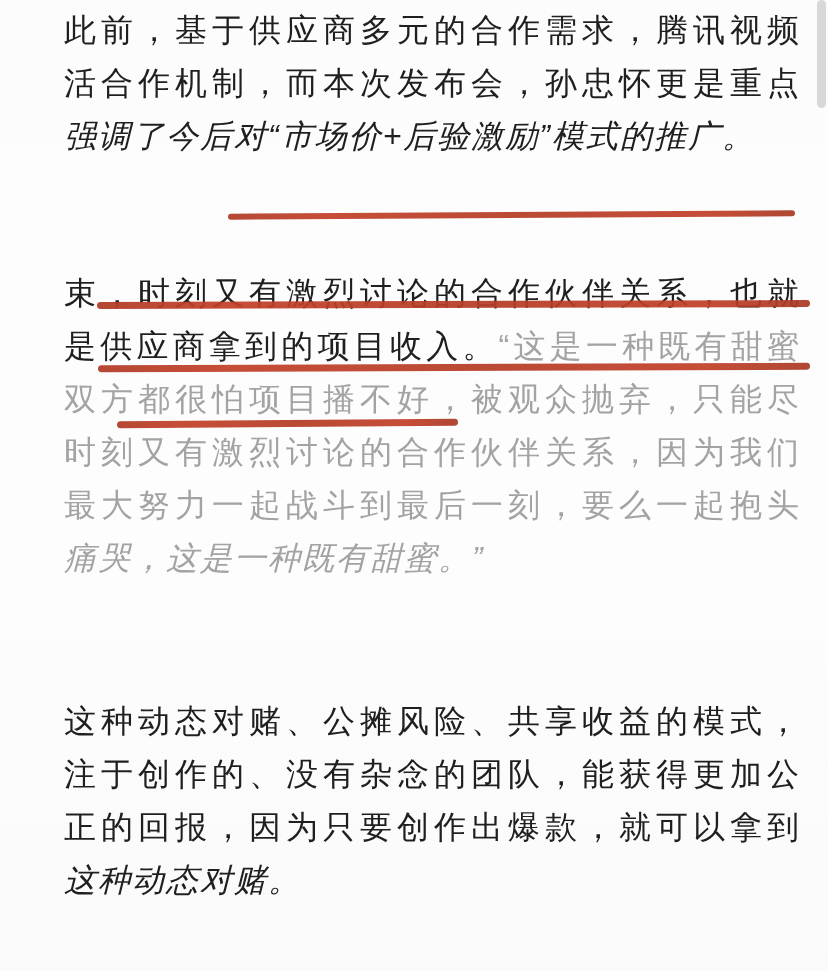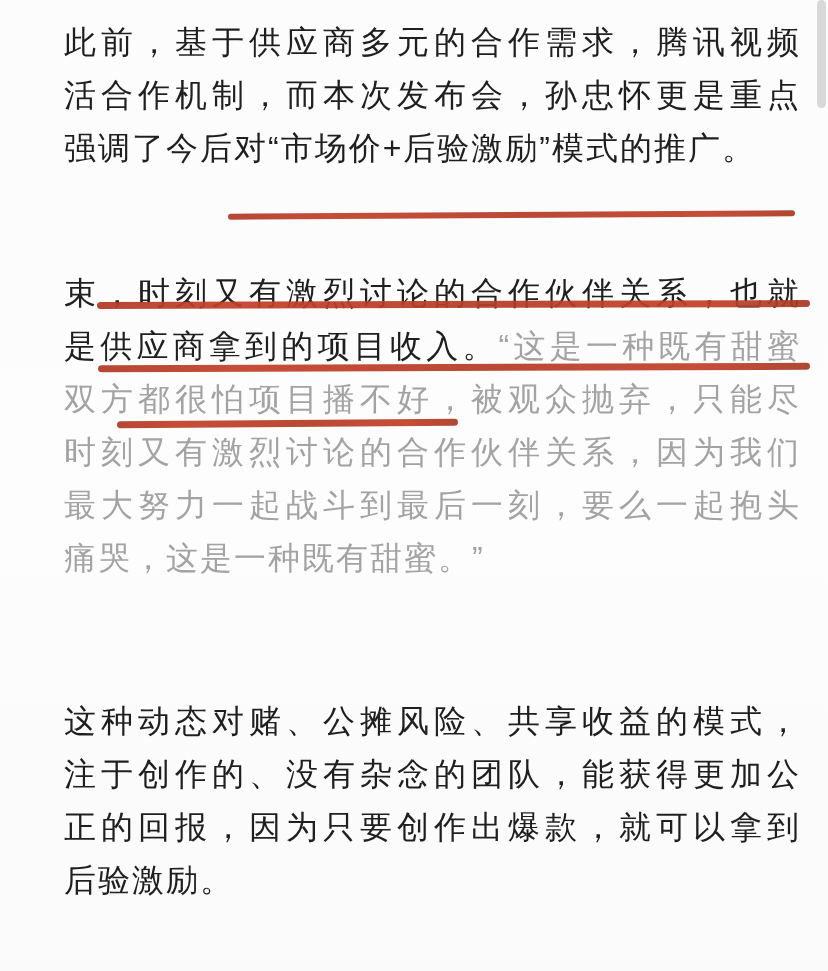--- a/index.html
+++ b/index.html
@@ -28,20 +28,21 @@
     color: #1f1f1f;
     text-align: justify;
     text-align-last: justify;
     text-justify: inter-character;
     white-space: normal;
     overflow: visible;
   }
   .ln.ns {
     text-align: right;
     text-align-last: left;
+    font-style: italic;
   }
   .quote { color: #a3a3a3; }
   .redline {
     position: absolute;
     background: linear-gradient(90deg, #b03a25 0%, #c24029 18%, #b53c26 55%, #c24029 85%, #a93a24 100%);
     border-radius: 4px;
     opacity: 0.93;
   }
   .redline.u1 { left: 228px; top: 212px; width: 567px; height: 6px; transform: rotate(-0.35deg); }
   .redline.u2 { left: 97px;  top: 301px; width: 713px; height: 7px; transform: rotate(-0.15deg); }
@@ -55,40 +56,40 @@
     height: 108px;
     background: #d8d8d8;
     border-radius: 5px;
   }
 </style>
 </head>
 <body>
 
 <div class="page">
 
-  <div class="para" style="top:4px;margin-top:12px;">
+  <div class="para" style="top:4px;">
     <div class="ln">此前，基于供应商多元的合作需求，腾讯视频</div>
     <div class="ln">活合作机制，而本次发布会，孙忠怀更是重点</div>
     <div class="ln ns">强调了今后对“市场价+后验激励”模式的推广。</div>
   </div>
 
   <div class="para" style="top:267px;">
     <div class="ln">束，时刻又有激烈讨论的合作伙伴关系，也就</div>
     <div class="ln"><span>是供应商拿到的项目收入。</span><span class="quote">“这是一种既有甜蜜</span></div>
     <div class="ln quote">双方都很怕项目播不好，被观众抛弃，只能尽</div>
     <div class="ln quote">时刻又有激烈讨论的合作伙伴关系，因为我们</div>
     <div class="ln quote">最大努力一起战斗到最后一刻，要么一起抱头</div>
     <div class="ln quote ns">痛哭，这是一种既有甜蜜。”</div>
   </div>
 
   <div class="para" style="top:695px;">
     <div class="ln">这种动态对赌、公摊风险、共享收益的模式，</div>
     <div class="ln">注于创作的、没有杂念的团队，能获得更加公</div>
     <div class="ln">正的回报，因为只要创作出爆款，就可以拿到</div>
-    <div class="ln ns">后验激励。</div>
+    <div class="ln ns">这种动态对赌。</div>
   </div>
 
   <div class="redline u1"></div>
   <div class="redline u2"></div>
   <div class="redline u3"></div>
   <div class="redline u4"></div>
 
   <div class="scrollbar-thumb"></div>
 
 </div>

